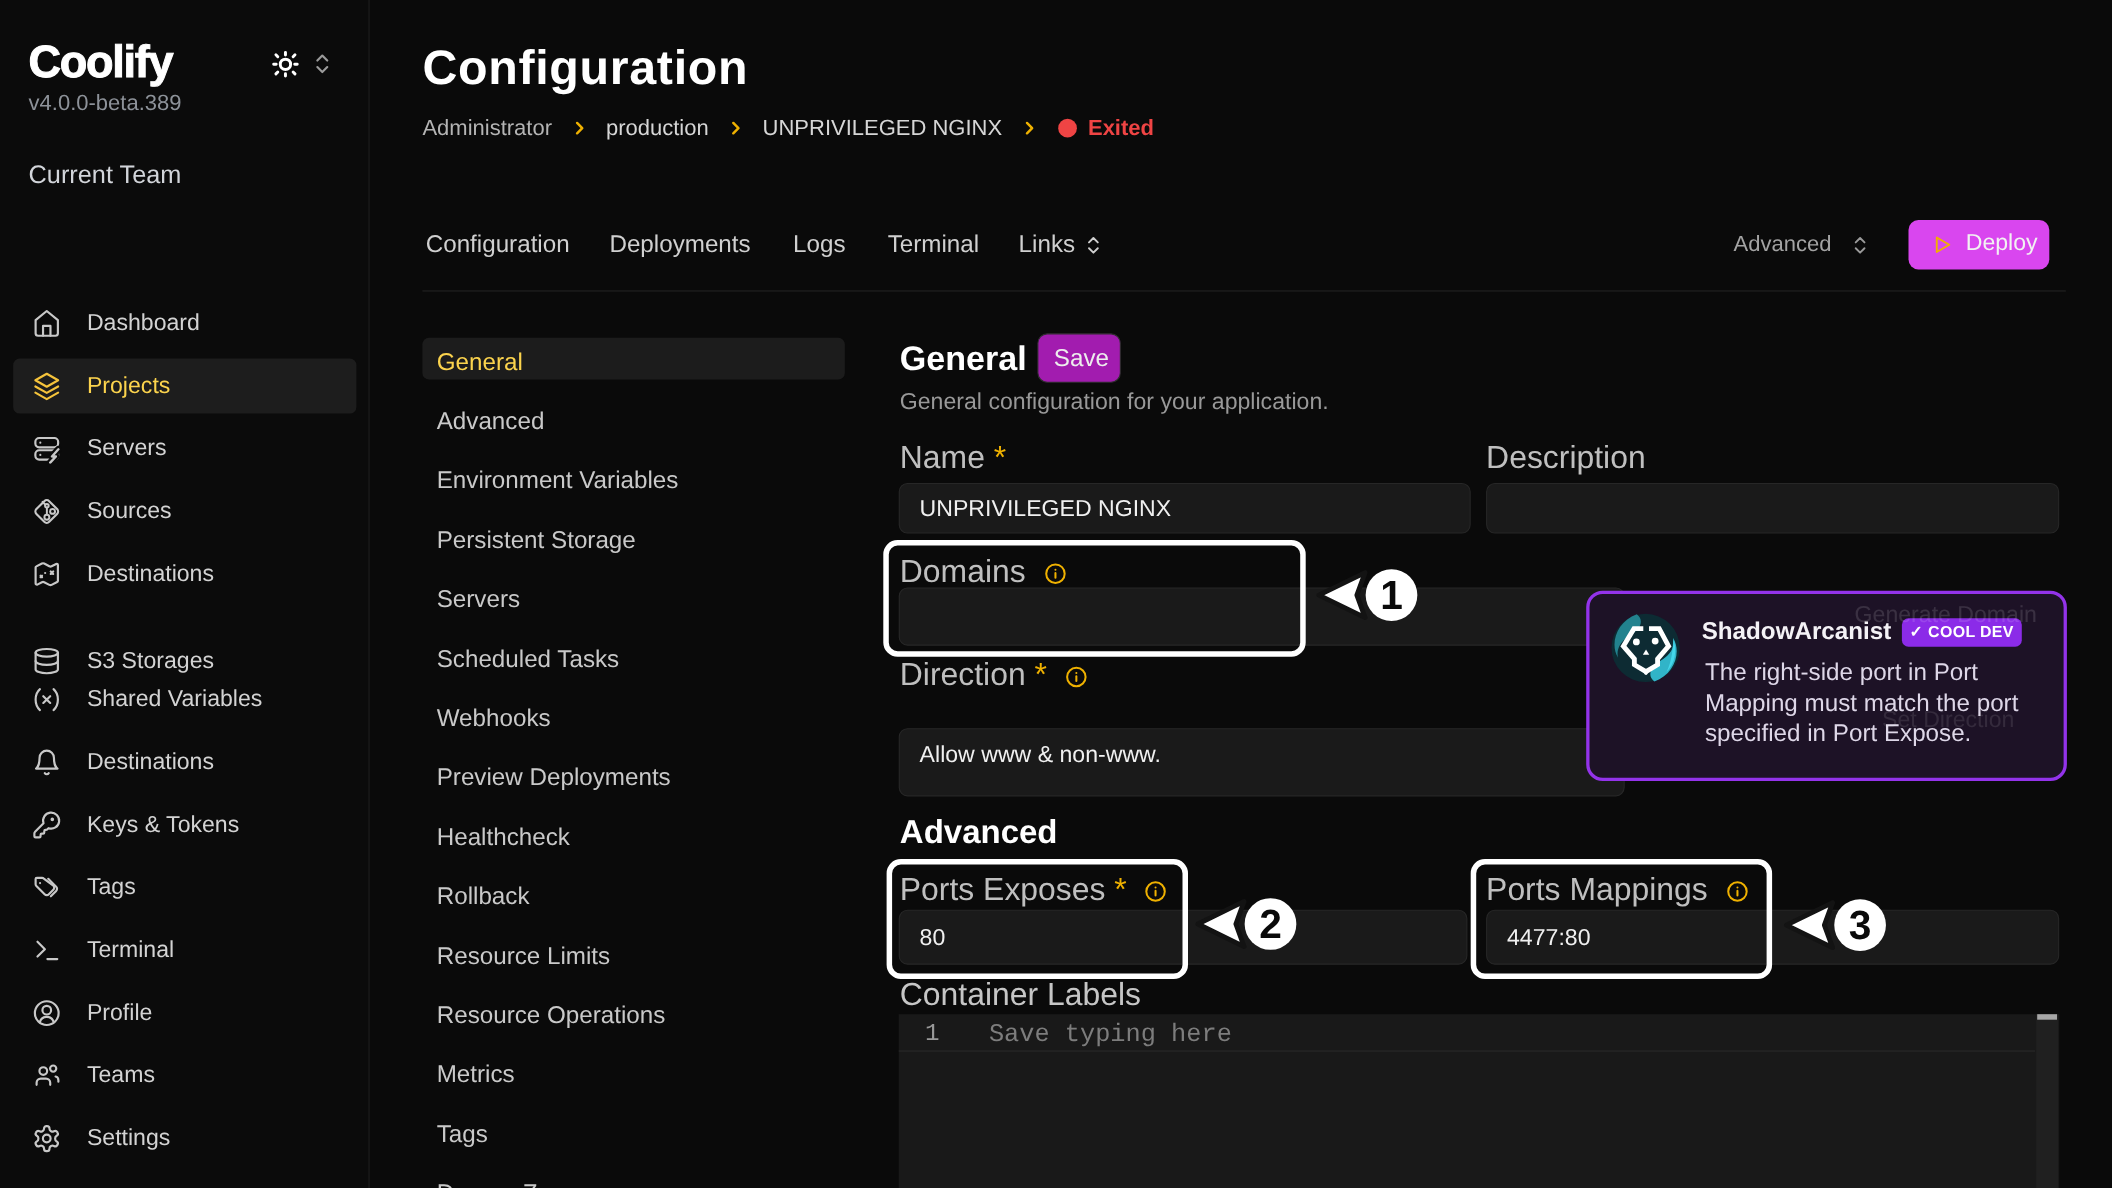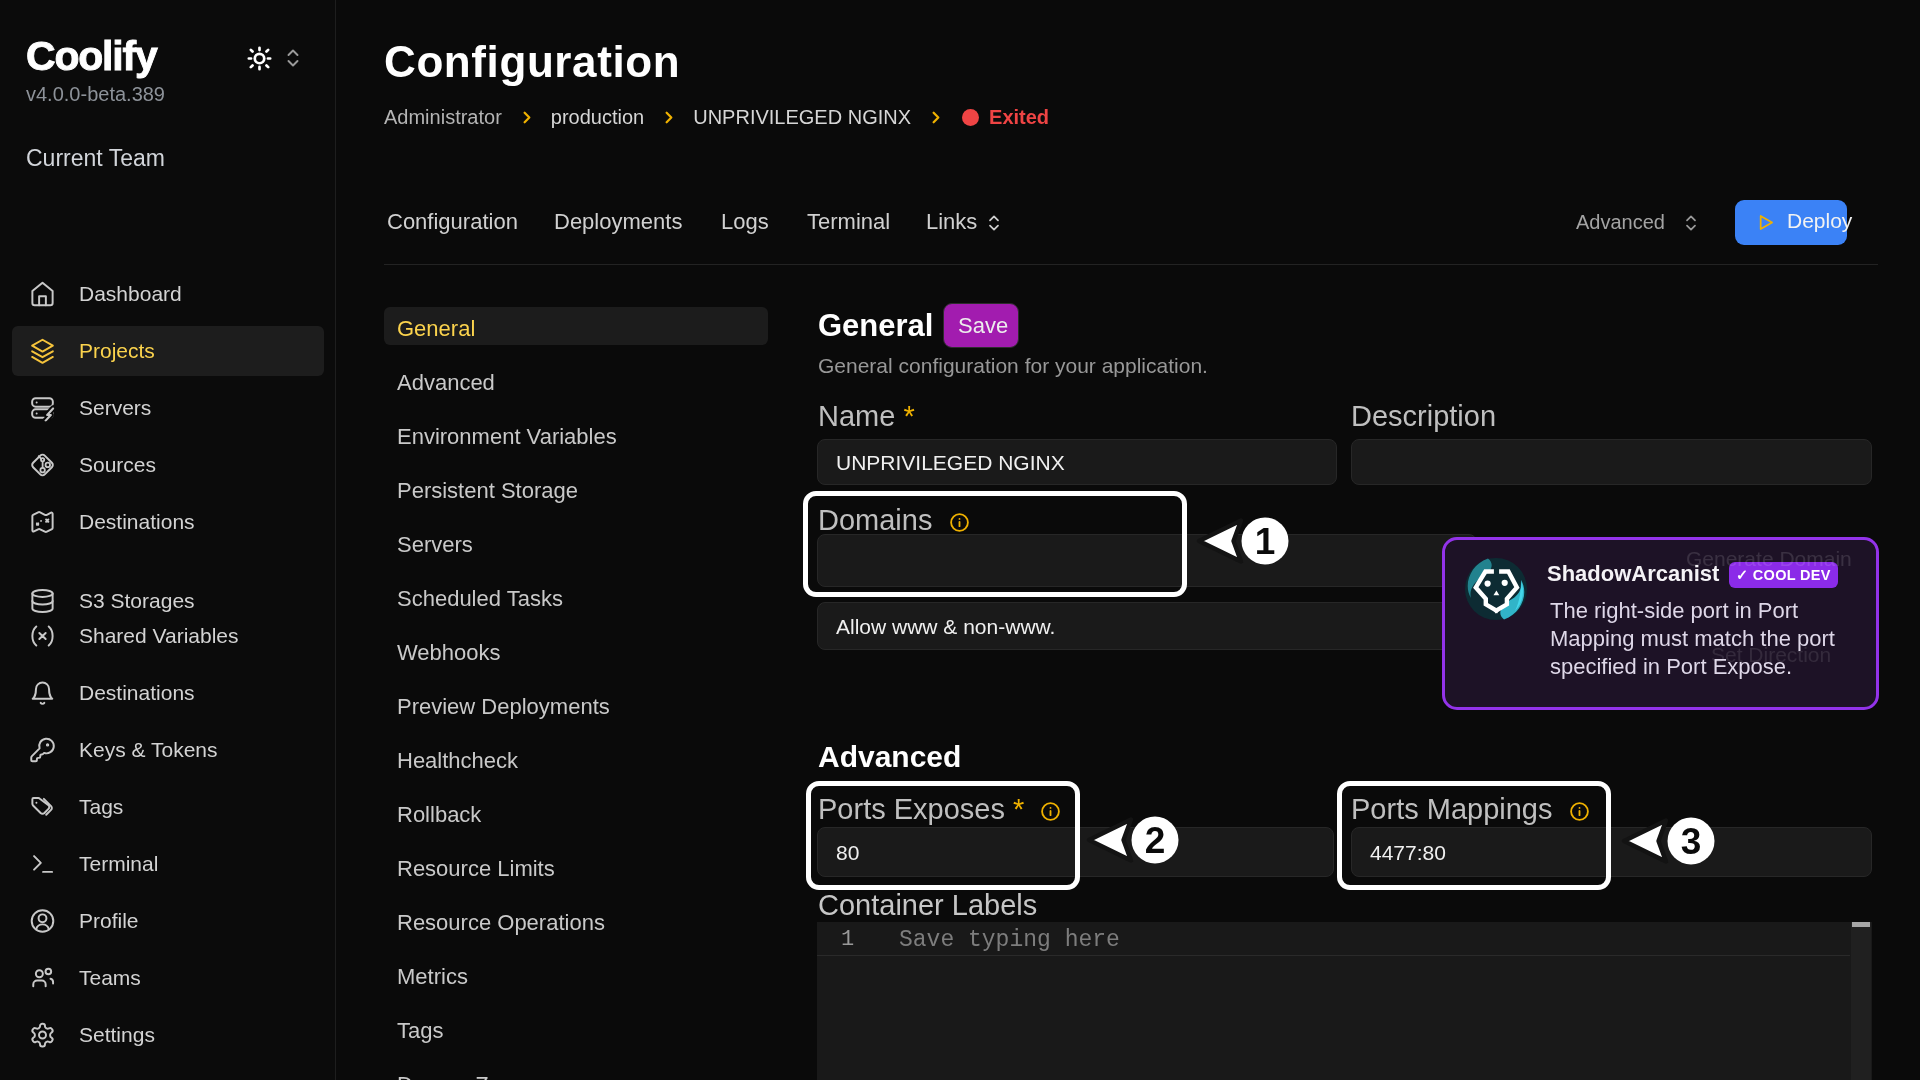--- a/index.html
+++ b/index.html
@@ -25,21 +25,21 @@
 #h1 { position:absolute; left:384px; top:37px; font-size:44px; font-weight:bold; letter-spacing:0.6px; }
 #crumbs { position:absolute; left:384px; top:106px; font-size:20px; }
 #crumbs span { vertical-align:baseline; }
 .cr-g { color:#b4b4b4; } .cr-w { color:#d6d6d6; }
 .cr-ch { display:inline-block; width:15px; height:15px; margin:0 17px; position:relative; top:1px; }
 .cr-dot { display:inline-block; width:17px; height:17px; border-radius:50%; background:#ef4444; margin:0 10px 0 2px; position:relative; top:2px;}
 .cr-ex { color:#ef4444; font-weight:bold; }
 .tab { position:absolute; top:209px; font-size:22px; color:#d0d0d0; }
 #advanced { position:absolute; top:211px; left:1576px; font-size:20px; color:#a3a3a3; }
 #advud { position:absolute; left:1683px; top:213px; }
-#deploy { position:absolute; left:1735px; top:200px; width:112px; height:45px; background:#3b82f6; border-radius:9px; }
+#deploy { position:absolute; left:1735px; top:200px; width:128px; height:45px; background:#d946ef; border-radius:9px; }
 #deploy .tx { position:absolute; left:52px; top:9px; font-size:21px; color:#f2f2f2; }
 #deploy svg { position:absolute; left:20px; top:12px; }
 #hdivider { position:absolute; left:384px; top:264px; width:1494px; height:1px; background:#232323; }
 
 .sn { position:absolute; left:384px; width:384px; height:38px; font-size:22px; color:#c9c9c9; }
 .sn span { position:absolute; left:13px; top:9px; white-space:nowrap; }
 .sn.sel { background:#1c1c1c; border-radius:6px; color:#fbd34d; }
 
 #gentitle { position:absolute; left:818px; top:308px; font-size:31px; font-weight:bold; }
 #savebtn { position:absolute; left:943px; top:303px; width:76px; height:45px; background:#a21caf; border:1px solid #2d2d2d; border-radius:9px; }
@@ -302,21 +302,21 @@
       <path d="M12 7.9h.01"></path>
     </svg></div>
 <div class="inp" style="left:817px; top:534px; width:660px; height:53px;"></div>
 <div class="wbox" style="left:803px; top:491px; width:384px; height:106px;"></div>
 
 <div class="lbl" style="left:818px; top:598px;">Direction <span class="star">*</span> <svg class="info" viewBox="0 0 24 24" fill="none" stroke="#efb100" stroke-width="2.1" stroke-linecap="round">
       <circle cx="12" cy="12" r="9.6"></circle>
       <path d="M12 16.2v-4.9"></path>
       <path d="M12 7.9h.01"></path>
     </svg></div>
-<div class="inp" style="left:817px; top:602px; width:660px; height:48px;">
+<div class="inp" style="left:817px; top:662px; width:660px; height:62px;">
     <span style="top:12px;">Allow www &amp; non-www.</span>
   </div>
 
 <div id="popup">
   <div id="ghost-in-popup"></div>
   <svg style="position:absolute; left:19px; top:17px;" width="64" height="64" viewBox="0 0 64 64">
     <defs>
       <radialGradient id="av" cx="50%" cy="45%" r="60%">
         <stop offset="55%" stop-color="#0b2830"></stop>
         <stop offset="85%" stop-color="#1a7f96"></stop>

